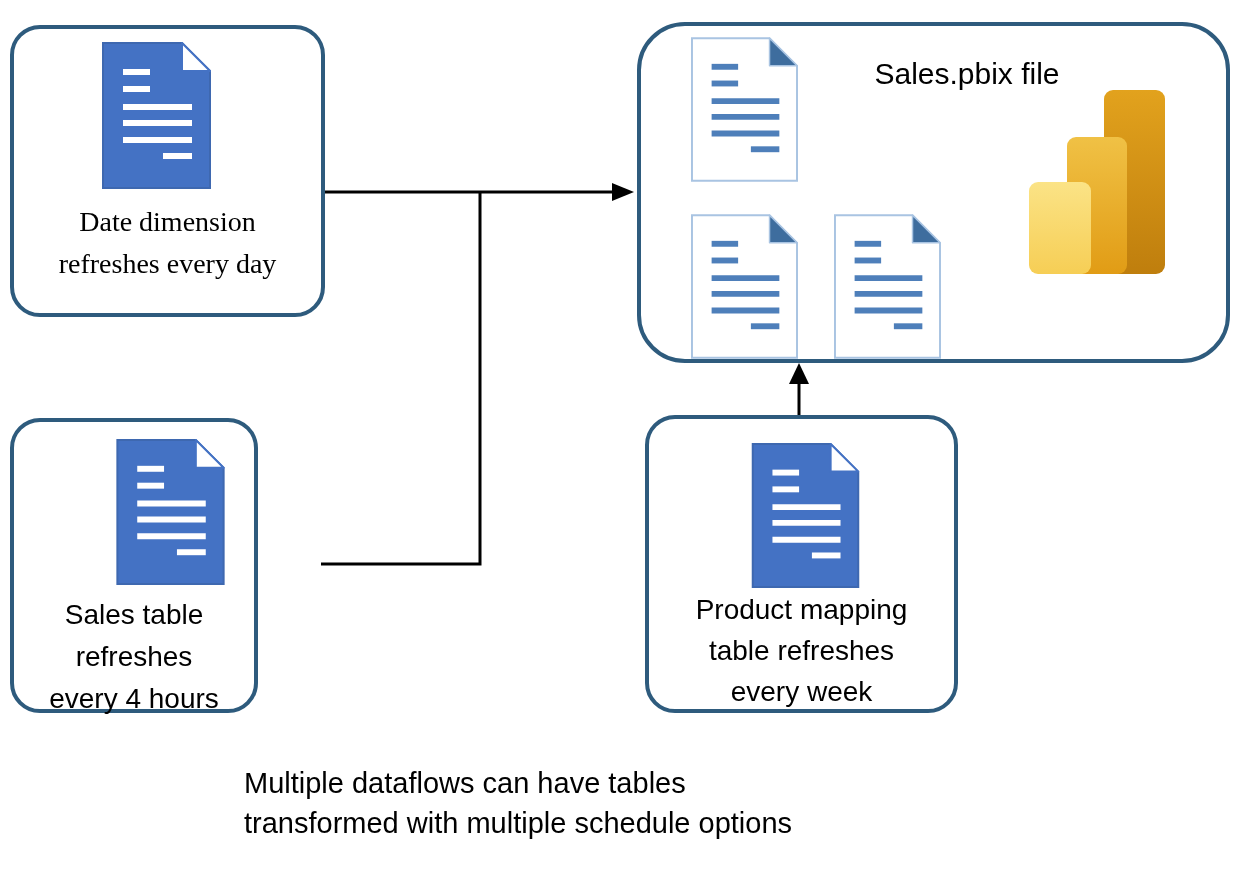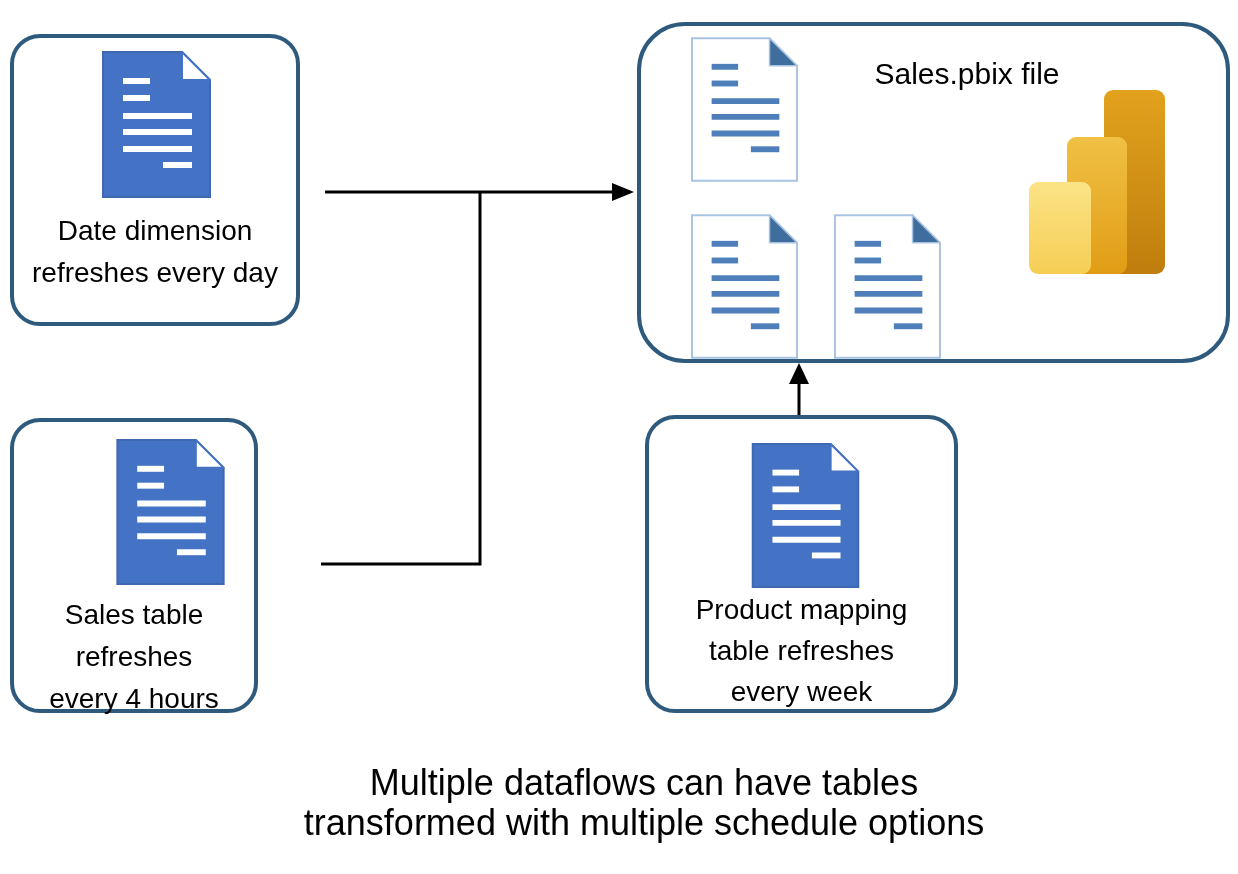--- a/index.html
+++ b/index.html
@@ -35,22 +35,21 @@
     text-align:center;
     font-size:30px;
     line-height:36px;
     color:#000000;
   }
   .caption{
     position:absolute;
     top:763px;
     left:244px;
     width:800px;
-    text-align:center;
-    font-size:36px;
+    font-size:29px;
     line-height:40px;
     white-space:pre-line;
     color:#000000;
   }
   svg{display:block;}
   .connector-layer{
     position:absolute;
     left:0; top:0;
     pointer-events:none;
   }
@@ -121,21 +120,21 @@
     <g>
       <path d="M321,564 H480 V192" stroke="#000000" stroke-width="3" fill="none"></path>
     </g>
 
     <g>
       <path d="M799,416 V382" stroke="#000000" stroke-width="3" fill="none"></path>
       <polygon points="799,363 789,384 809,384" fill="#000000"></polygon>
     </g>
   </svg>
 
-  <div class="node small" style="left:10px; top:34px; width:290px; height:292px;">
+  <div class="node small" style="left:10px; top:25px; width:315px; height:292px;font-family:Liberation Serif, serif;">
     <span class="abs" style="left:88px; top:13px;">
       <svg width="109" height="147">
           <use href="#doc-blue"></use>
         </svg>
     </span>
     <div class="node-label" style="top:172px;">Date dimension
 refreshes every day</div>
   </div>
 
   <div class="node small" style="left:10px; top:418px; width:248px; height:295px;">

